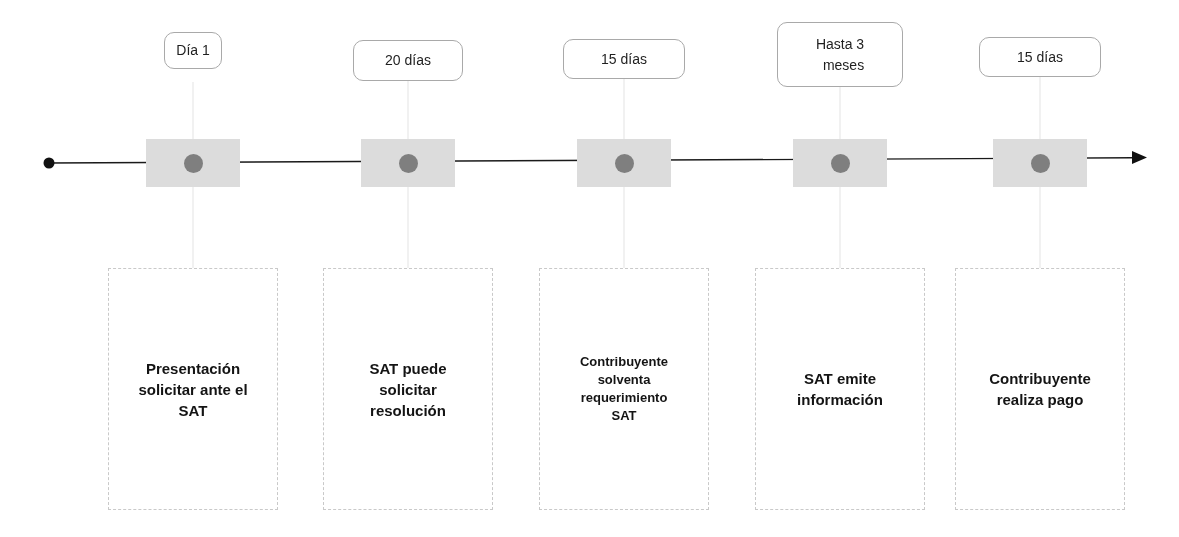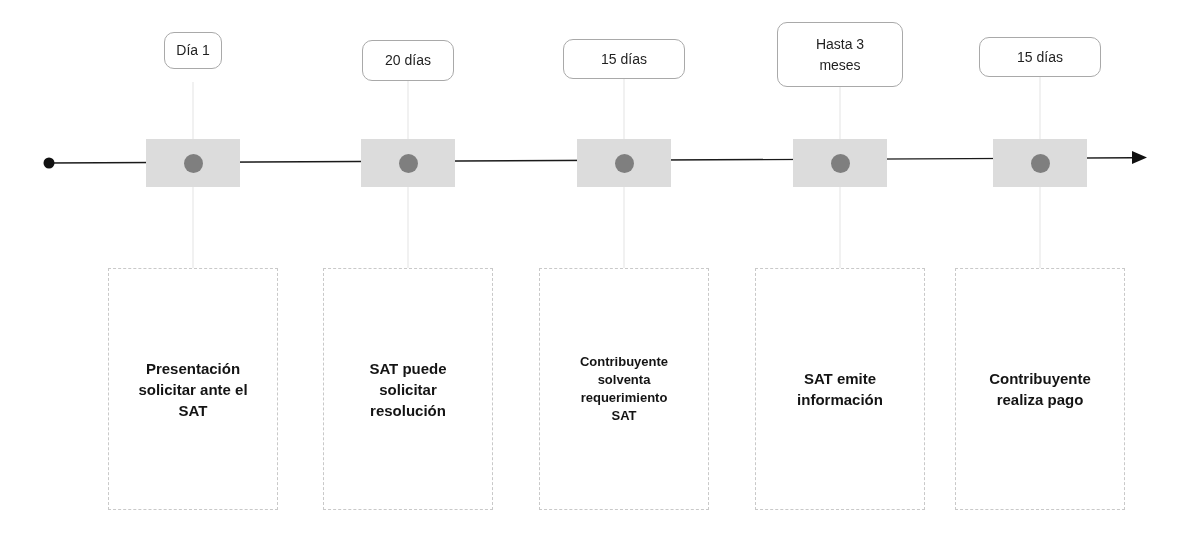--- a/index.html
+++ b/index.html
@@ -96,23 +96,23 @@
 
   
   .m1 { left: 193px; }
   .m2 { left: 408px; }
   .m3 { left: 624px; }
   .m4 { left: 840px; }
   .m5 { left: 1040px; }
 
   
   .m1 .duration { top: 32px; width: 58px;  height: 37px; text-align: right; }
-  .m2 .duration { top: 40px; width: 92px;  height: 41px; }
+  .m2 .duration { top: 40px; width: 110px;  height: 41px; }
   .m3 .duration { top: 39px; width: 122px; height: 40px; }
-  .m4 .duration { top: 22px; width: 126px; height: 65px; }
+  .m4 .duration { top: 22px; width: 126px; height: 65px; text-align: right; }
   .m5 .duration { top: 37px; width: 122px; height: 40px; }
 
   
   .m1 .connector { top: 82px; height: 186px; }
   .m2 .connector { top: 81px; height: 187px; }
   .m3 .connector { top: 79px; height: 189px; }
   .m4 .connector { top: 87px; height: 181px; }
   .m5 .connector { top: 77px; height: 191px; }
 
   

